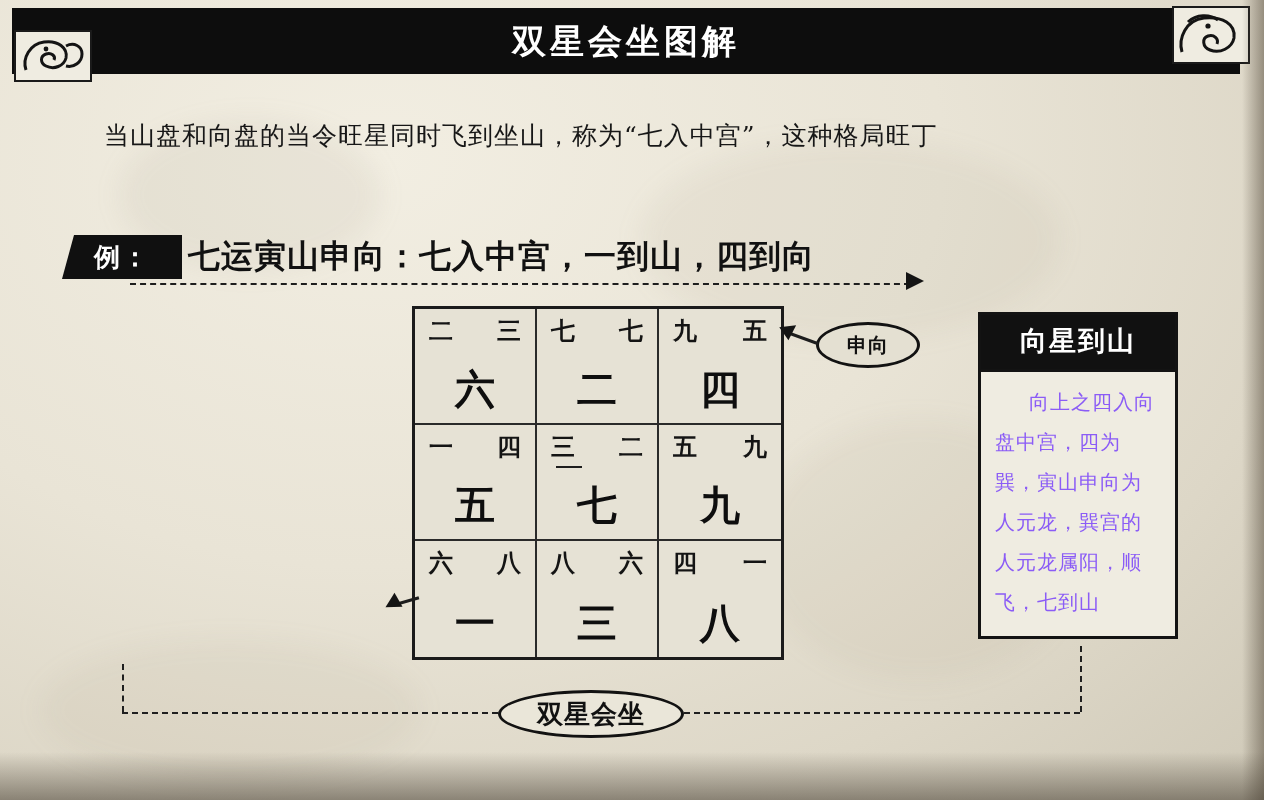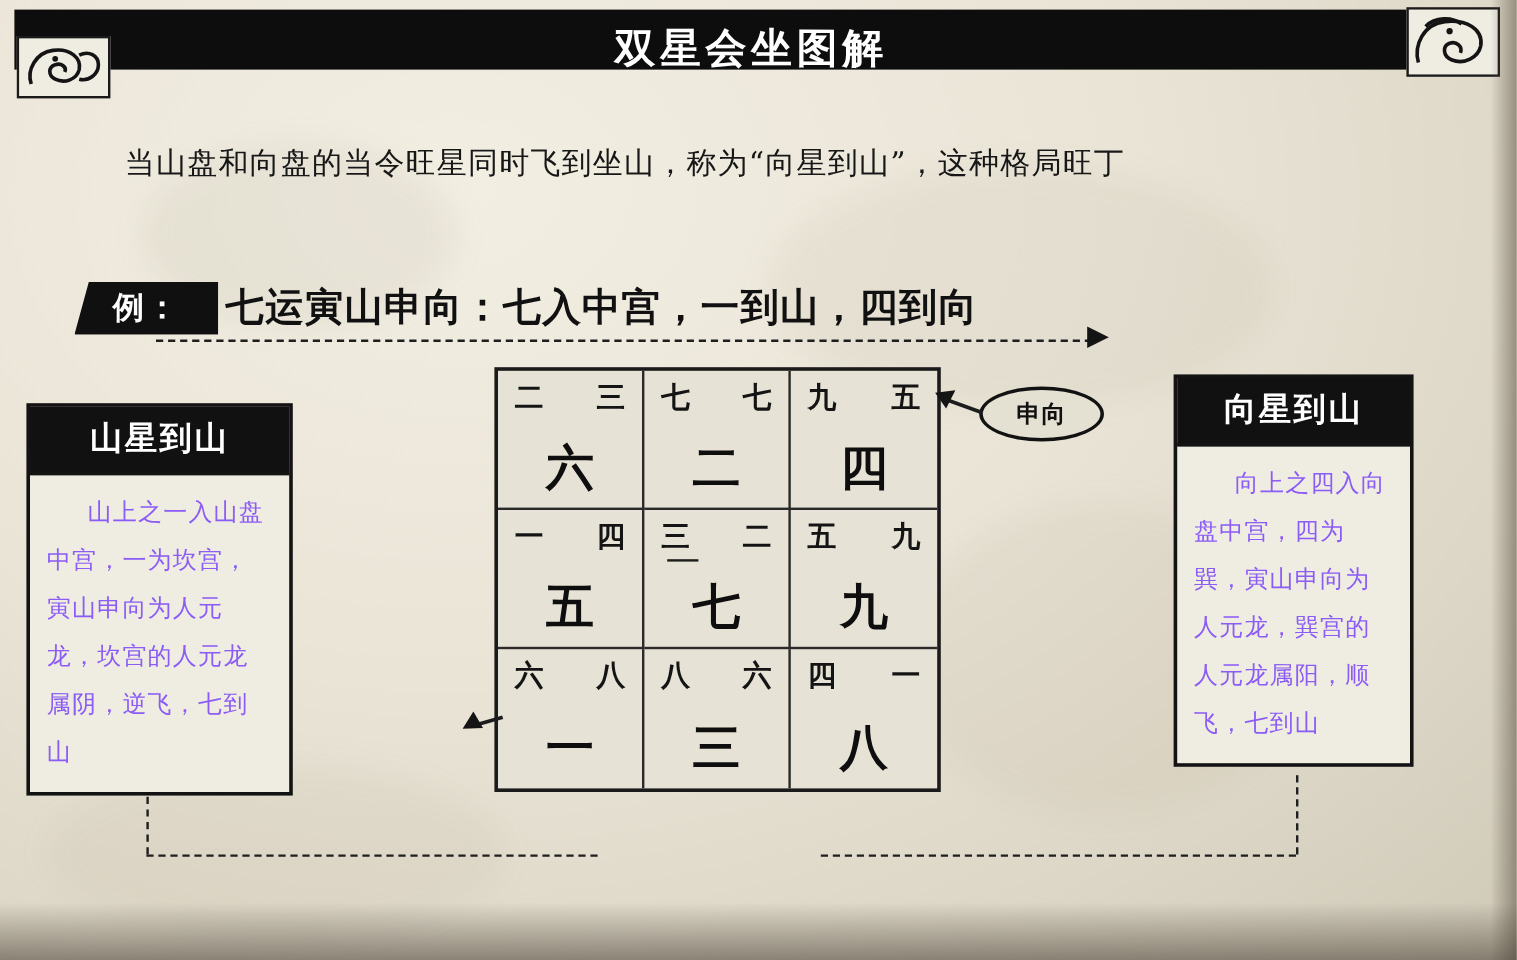--- a/index.html
+++ b/index.html
@@ -39,21 +39,21 @@
     position: absolute;
     left: 0; bottom: 0;
     width: 1264px; height: 48px;
     background: linear-gradient(to bottom, rgba(120,110,95,0.0), rgba(70,62,50,0.55));
   }
 
   
   .header-bar {
     position: absolute;
     left: 12px; top: 8px;
-    width: 1228px; height: 50px;
+    width: 1228px; height: 66px;
     background: #0d0d0d;
   }
   .header-title {
     position: absolute;
     left: 0; top: 0;
     width: 1228px; height: 66px;
     line-height: 66px;
     text-align: center;
     color: #fff;
     font-size: 34px;
@@ -259,32 +259,28 @@
   <div class="corner-emblem right">
     <svg width="74" height="54" viewBox="0 0 74 54">
       <rect x="0" y="0" width="74" height="54" fill="#efece1"></rect>
       <path d="M8 44 C4 30 12 12 30 10 C48 8 62 16 60 30 C58 40 46 46 36 42 C28 39 28 30 34 28 C40 26 45 31 43 36" fill="none" stroke="#141414" stroke-width="3"></path>
       <path d="M14 14 C22 6 36 6 44 12" fill="none" stroke="#141414" stroke-width="3"></path>
       <circle cx="34" cy="18" r="2.6" fill="#141414"></circle>
     </svg>
   </div>
 
   <div class="intro">
-    <div><span class="indent"></span><span>当山盘和向盘的当令旺星同时飞到坐山，称为“向星到山”，这种格局旺丁</span></div>
+    <div><span class="indent"></span><span>当山盘和向盘的当令旺星同时飞到坐山，称为“七入中宫”，这种格局旺丁</span></div>
   </div>
 
   <div class="example-tag">例：</div>
   <div class="example-text">七运寅山申向：七入中宫，一到山，四到向</div>
   <div class="example-rule"></div>
   <div class="example-arrow"></div>
 
-  <div class="panel" id="panel-left">
-    <div class="panel-head">山星到山</div>
-    <div class="panel-body"><span class="indent"></span><span>山上之一入山盘中宫，一为坎宫，寅山申向为人元龙，坎宫的人元龙属阴，逆飞，七到山</span></div>
-  </div>
 
   <div class="panel" id="panel-right">
     <div class="panel-head">向星到山</div>
     <div class="panel-body"><span class="indent"></span><span>向上之四入向盘中宫，四为巽，寅山申向为人元龙，巽宫的人元龙属阳，顺飞，七到山</span></div>
   </div>
 
   <div class="chart">
     <div class="cell">
       <span class="mtn">二</span>
       <span class="wtr">三</span>
@@ -328,20 +324,21 @@
       <span class="base">三</span>
     </div>
     <div class="cell">
       <span class="mtn">四</span>
       <span class="wtr">一</span>
       <span class="base">八</span>
     </div>
   </div>
 
   <div class="oval" id="oval-xiang">申向</div>
+  <div class="oval" id="oval-bottom">双星会坐</div>
 
   <div class="line" style="left:790px; top:332px; width:30px; height:3px; transform:rotate(20deg); transform-origin:left center;"></div>
   <div class="pointer-arrow" style="left:782px; top:322px; transform:rotate(55deg);"></div>
 
   <div class="line" style="left:392px; top:604px; width:28px; height:3px; transform:rotate(-16deg); transform-origin:left center;"></div>
   <div class="pointer-arrow" style="left:384px; top:596px; transform:rotate(-120deg);"></div>
 
   <div class="dash-v" style="left:122px; top:664px; height:48px;"></div>
   <div class="dash-h" style="left:122px; top:712px; width:376px;"></div>
   <div class="dash-h" style="left:684px; top:712px; width:396px;"></div>

